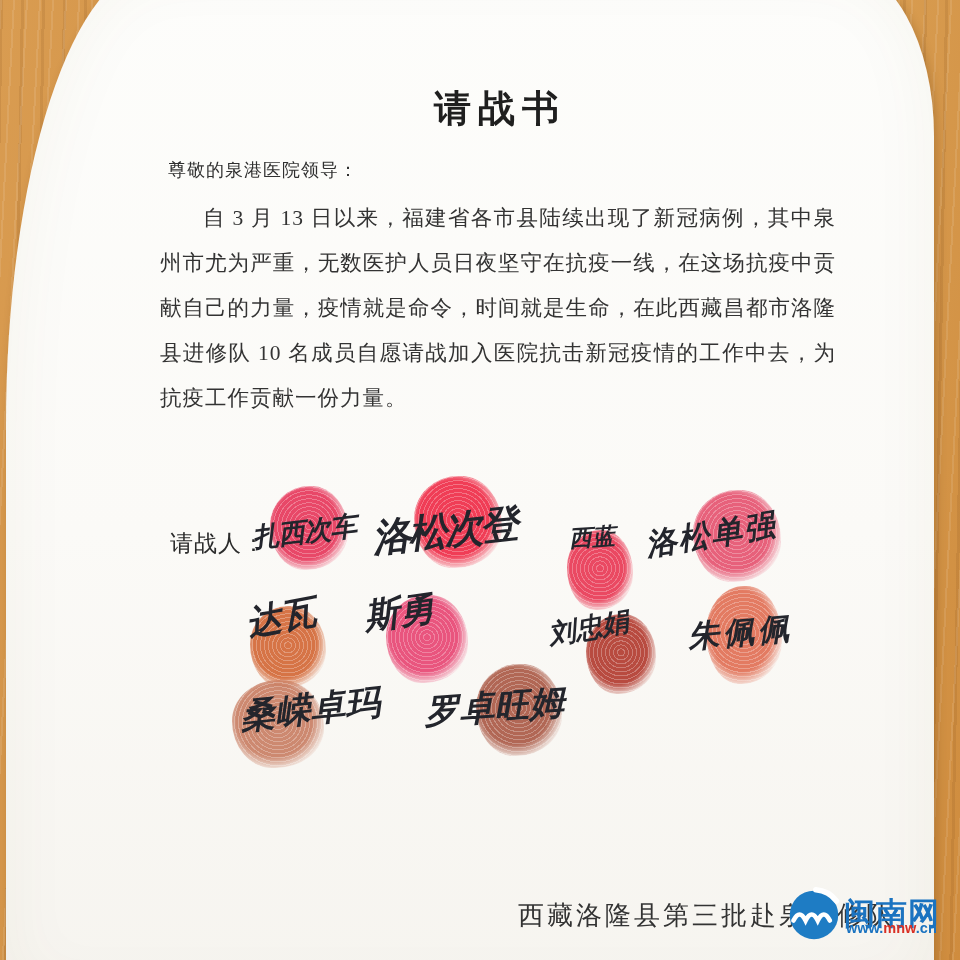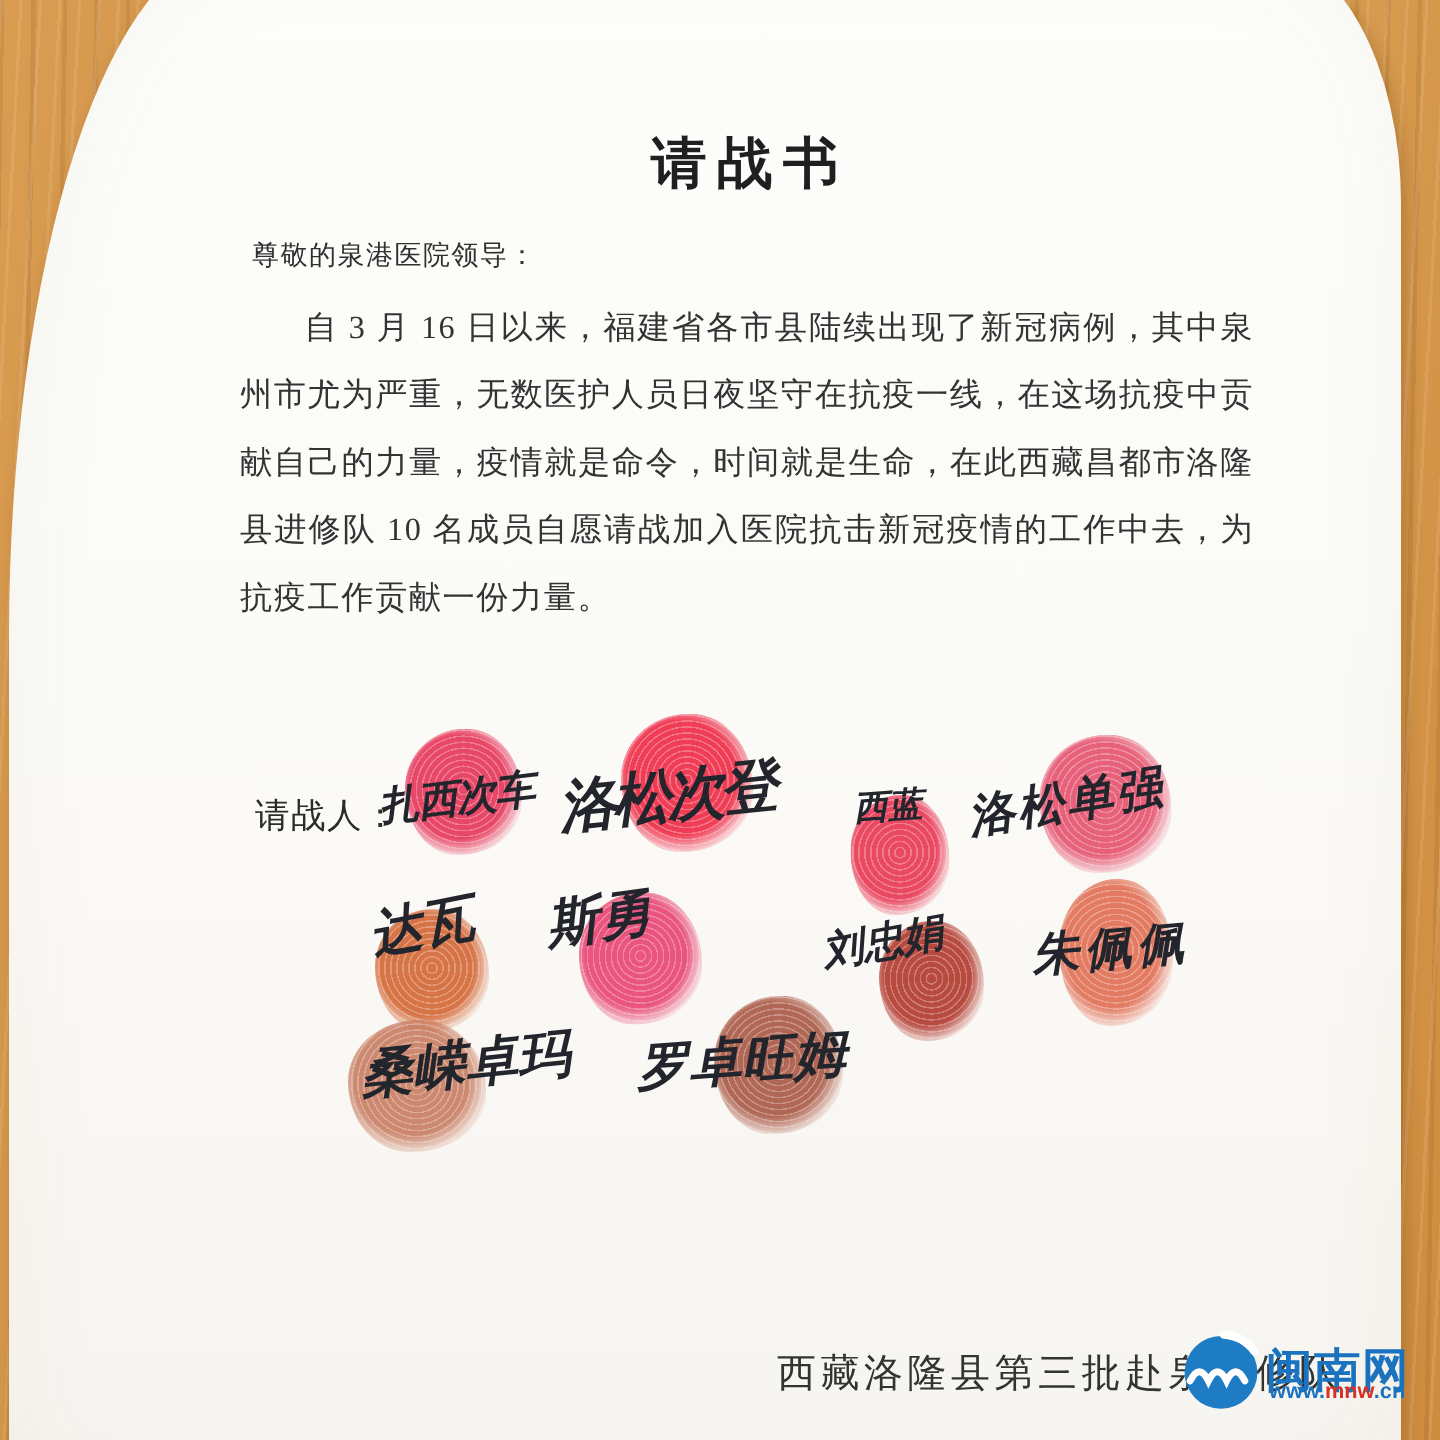--- a/index.html
+++ b/index.html
@@ -103,21 +103,21 @@
 </head>
 <body>
 
 <div class="paper"></div>
 
 <div class="title">请战书</div>
 
 <div class="salutation">尊敬的泉港医院领导：</div>
 
 <div class="bodytext">
-  <p>自 3 月 16 日以来，福建省各市县陆续出现了新冠病例，其中泉州市尤为严重，无数医护人员日夜坚守在抗疫一线，在这场抗疫中贡献自己的力量，疫情就是命令，时间就是生命，在此西藏昌都市洛隆县进修队 10 名成员自愿请战加入医院抗击新冠疫情的工作中去，为抗疫工作贡献一份力量。</p>
+  <p>自 3 月 13 日以来，福建省各市县陆续出现了新冠病例，其中泉州市尤为严重，无数医护人员日夜坚守在抗疫一线，在这场抗疫中贡献自己的力量，疫情就是命令，时间就是生命，在此西藏昌都市洛隆县进修队 10 名成员自愿请战加入医院抗击新冠疫情的工作中去，为抗疫工作贡献一份力量。</p>
 </div>
 
 <div class="sign-label">请战人：</div>
 
 <div class="signer s1">
   <span class="fp" style="--fp-c: #e63055;"></span>
   <span class="hand">扎西次车</span>
 </div>
 <div class="signer s2">
   <span class="fp" style="--fp-c: #ef2440;"></span>

